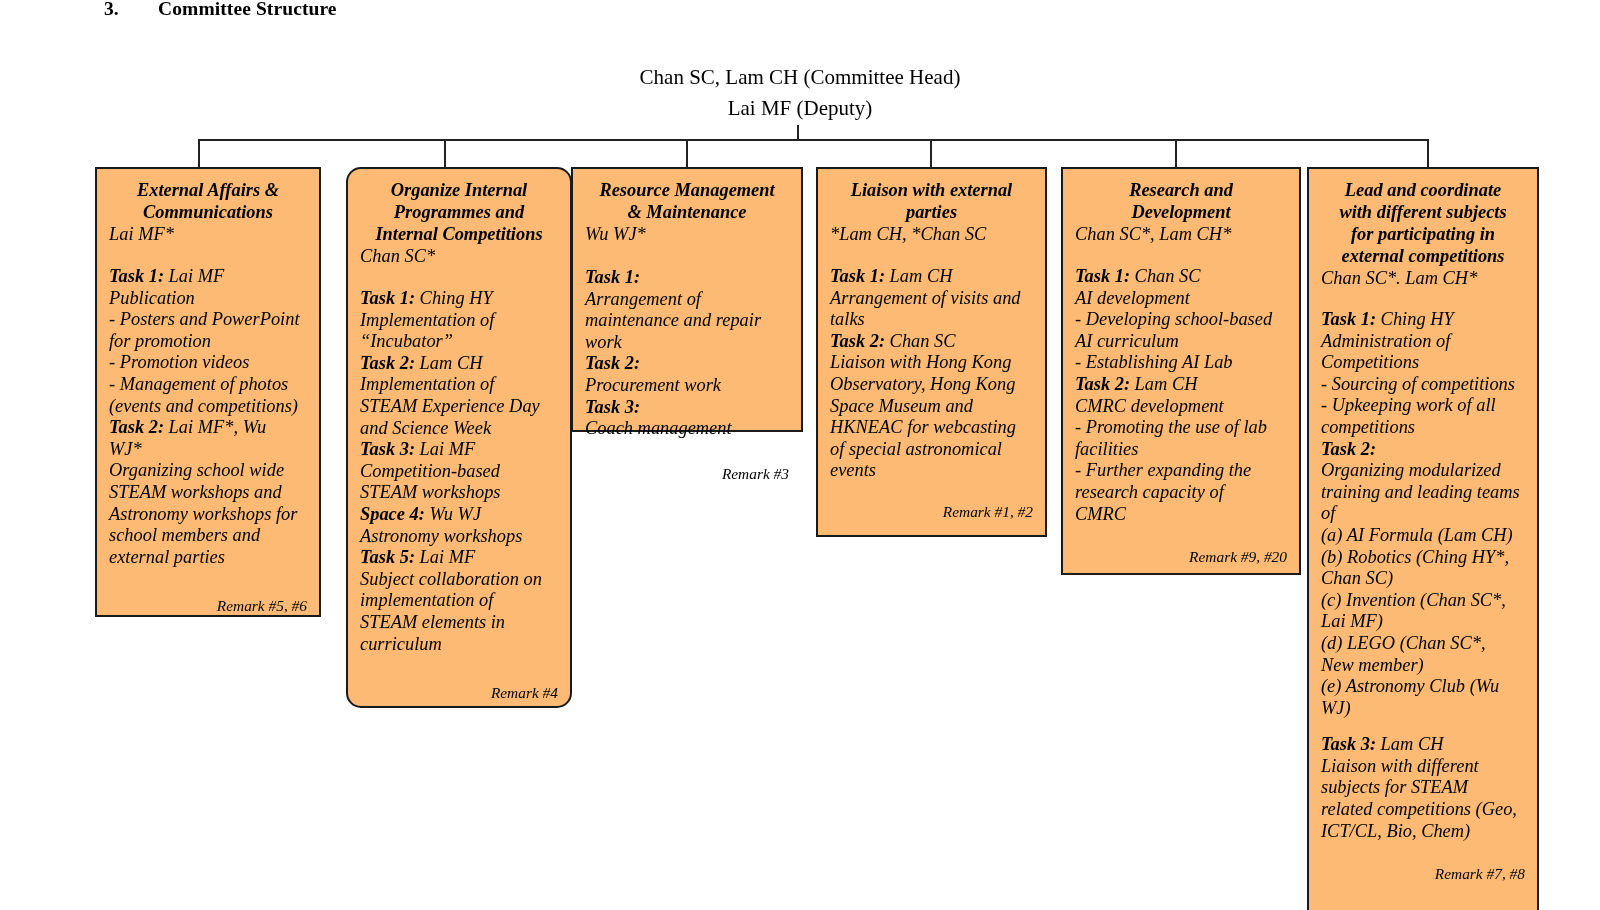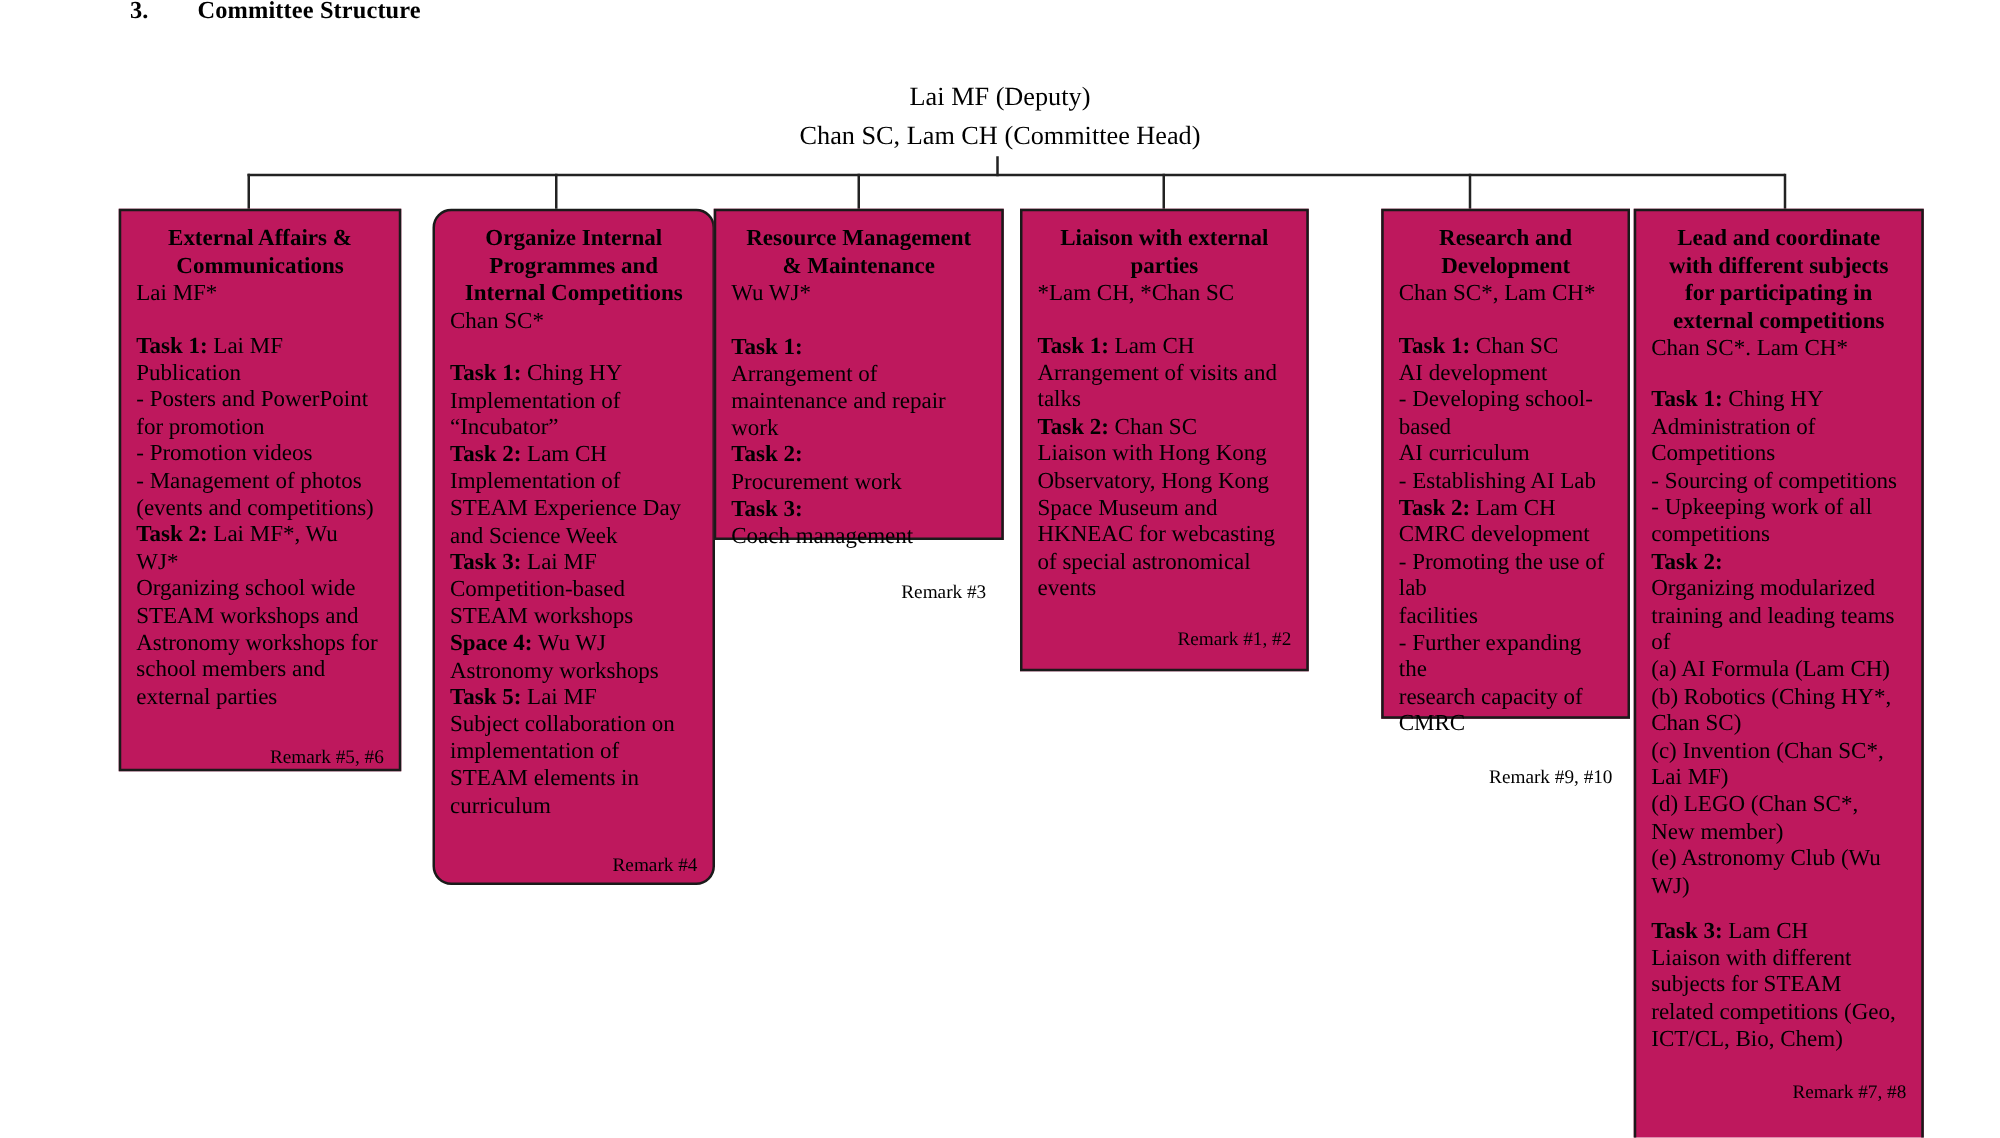--- a/index.html
+++ b/index.html
@@ -70,24 +70,25 @@
     width: 2px;
     background: #222222;
     top: 139px;
   }
 
   
   .box {
     position: absolute;
     border: 2px solid #1a1a1a;
     box-sizing: border-box;
-    background: #be185d;
+    background: #fdba74;
     padding: 10px 12px 8px 12px;
     font-size: 18.4px;
     line-height: 21.6px;
+    font-style: italic;
   }
   .box-title {
     text-align: center;
     font-weight: bold;
     font-size: 18.4px;
     line-height: 22px;
   }
   .box-owner {
     text-align: left;
     font-weight: normal;
@@ -107,21 +108,21 @@
     font-size: 15.4px;
     line-height: 19px;
     margin-top: 20px;
   }
 
   
   #box-1 { left: 95px;   top: 167px; width: 226px;  height: 450px; }
   #box-2 { left: 346px;  top: 167px; width: 226px;  height: 541px; border-radius: 15px; }
   #box-3 { left: 571px;  top: 167px; width: 232px;  height: 265px; }
   #box-4 { left: 816px;  top: 167px; width: 231px;  height: 370px; }
-  #box-5 { left: 1061px; top: 167px; width: 199px;  height: 408px; margin-left: 44px; }
+  #box-5 { left: 1061px; top: 167px; width: 240px;  height: 408px; }
   #box-6 { left: 1307px; top: 167px; width: 232px;  height: 901px; }
 
   #box-6 .box-body { margin-top: 20px; }
   #box-6 .remark { margin-top: 22px; }
   #box-3 .box-body { margin-top: 22px; }
   #box-3 .remark { margin-top: 24px; }
   #box-4 .remark { }
   #box-5 .remark { margin-top: 22px; }
   #box-1 .remark { margin-top: 28px; }
   #box-2 .remark { margin-top: 28px; }
@@ -130,22 +131,22 @@
 </head>
 <body>
 
 <div id="page">
 
   <div class="section-heading">
     <span class="num">3.</span><span>Committee Structure</span>
   </div>
 
   <div class="head-block">
+    <div class="head-line">Chan SC, Lam CH (Committee Head)</div>
     <div class="head-line">Lai MF (Deputy)</div>
-    <div class="head-line">Chan SC, Lam CH (Committee Head)</div>
   </div>
 
   <div class="stem"></div>
   <div class="bus"></div>
   <div id="drops">
       <div class="drop" style="left: 198px; height: 28px;"></div>
       <div class="drop" style="left: 444px; height: 28px;"></div>
       <div class="drop" style="left: 686px; height: 28px;"></div>
       <div class="drop" style="left: 930px; height: 28px;"></div>
       <div class="drop" style="left: 1175px; height: 28px;"></div>
@@ -259,21 +260,21 @@
         <span class="body-line">AI curriculum</span>
         <span class="body-line">- Establishing AI Lab</span>
         <span class="body-line"><b>Task 2:</b> Lam CH</span>
         <span class="body-line">CMRC development</span>
         <span class="body-line">- Promoting the use of lab</span>
         <span class="body-line">facilities</span>
         <span class="body-line">- Further expanding the</span>
         <span class="body-line">research capacity of</span>
         <span class="body-line">CMRC</span>
       </div>
-    <div class="remark">Remark #9, #10</div>
+    <div class="remark">Remark #9, #20</div>
   </div>
 
   <div class="box" id="box-6">
     <div class="box-title">
         <div>Lead and coordinate</div>
         <div>with different subjects</div>
         <div>for participating in</div>
         <div>external competitions</div>
       </div>
     <div class="box-owner">Chan SC*. Lam CH*</div>

